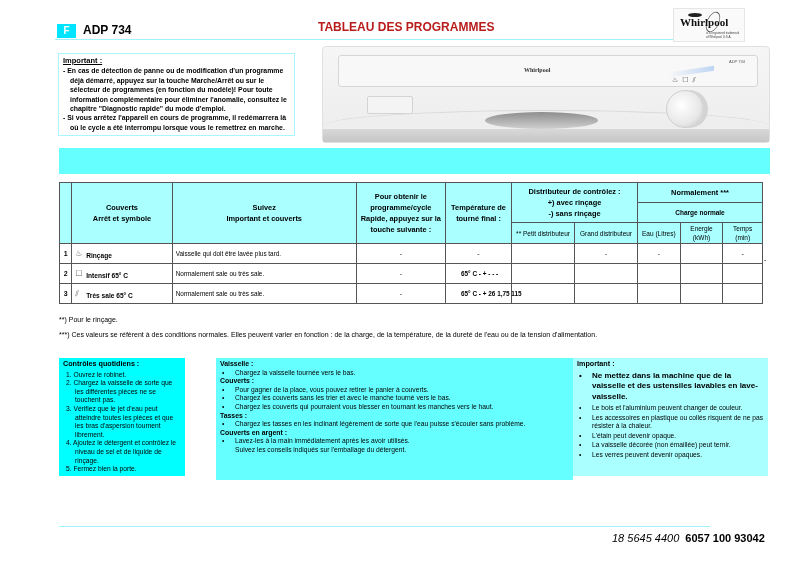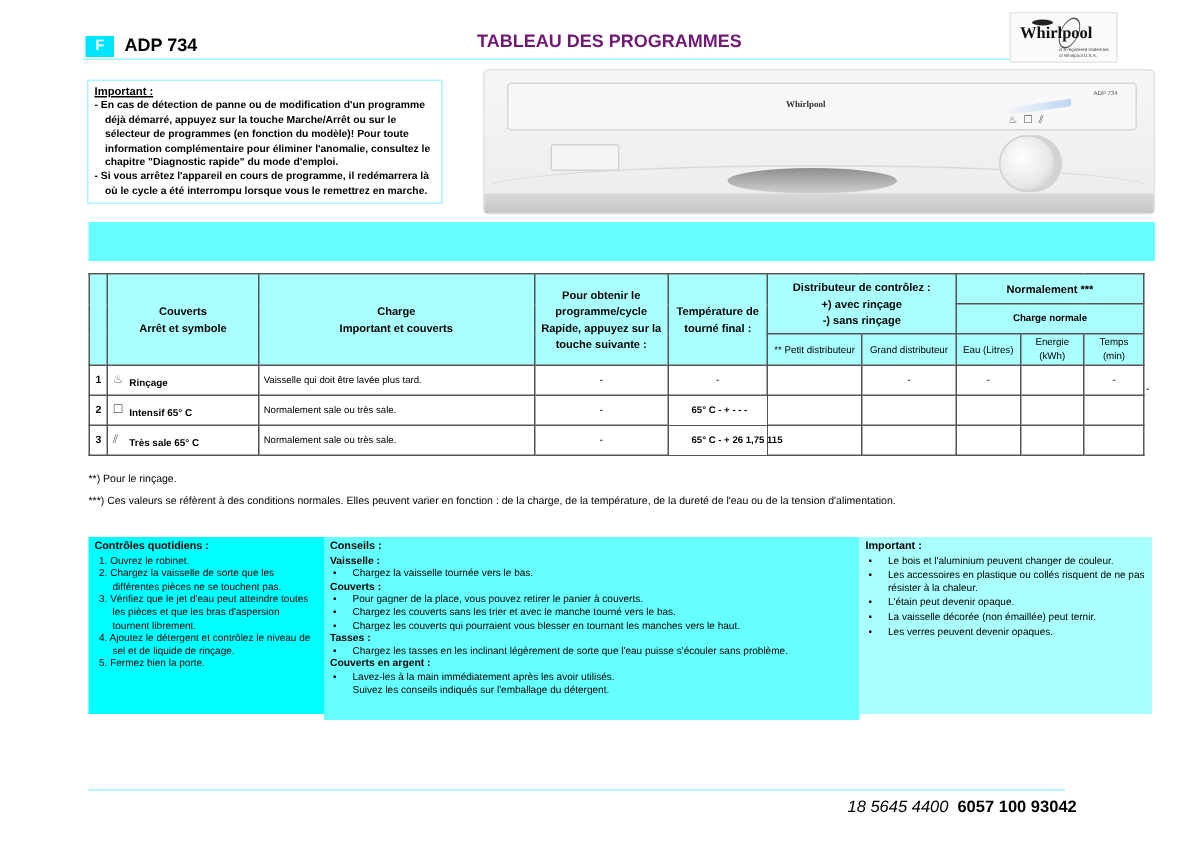--- a/index.html
+++ b/index.html
@@ -4,21 +4,21 @@
 <style>
   * { box-sizing: border-box; margin: 0; padding: 0; }
   html, body { width: 802px; height: 567px; background: #ffffff; overflow: hidden; }
   body { position: relative; font-family: "Liberation Sans", sans-serif; color: #000; }
 
   .abs { position: absolute; }
 
   
   .lang-badge { left: 57px; top: 24px; width: 19px; height: 14px; background: #00e5ff; color: #fff; font-weight: bold; font-size: 10px; text-align: center; line-height: 14px; }
   .model { left: 83px; top: 23px; font-weight: bold; font-size: 12px; }
-  .page-title { left: 318px; top: 20px; font-weight: bold; font-size: 12px; color: #701a75; letter-spacing: 0; }
+  .page-title { left: 318px; top: 20px; font-weight: bold; font-size: 12px; color: #b91c1c; letter-spacing: 0; }
   .header-rule { left: 55px; top: 39px; width: 662px; height: 1px; background: #9ff3ff; }
   .brand-logo { left: 673px; top: 8px; width: 72px; height: 34px; border: 1px solid #e6e6e6; background: #fafafa; }
   .brand-logo .oval { position: absolute; left: 14px; top: 4px; width: 14px; height: 4px; border-radius: 50%; background: #222; }
   .brand-logo .word { position: absolute; left: 6px; top: 7px; font-family: "Liberation Serif", serif; font-weight: bold; font-size: 11px; color: #111; }
   .brand-logo .swoosh { position: absolute; left: 28px; top: 2px; width: 22px; height: 22px; border: 1px solid #555; border-radius: 50%; transform: rotate(25deg) scaleX(.55); }
   .brand-logo .tm { position: absolute; left: 32px; top: 22px; font-size: 3px; line-height: 4px; color: #444; width: 36px; }
 
   
   .note-box { left: 58px; top: 53px; width: 237px; height: 83px; border: 1px solid #a8f6ff; padding: 2px 4px; font-size: 6.9px; line-height: 9.4px; }
   .note-title { font-weight: bold; text-decoration: underline; font-size: 7.5px; margin-bottom: 1px; }
@@ -56,37 +56,37 @@
   .center { text-align: center; }
   .small { font-size: 6.4px; }
   .temp { font-weight: bold; font-size: 6.4px; white-space: nowrap; overflow: visible; }
   .out-dash { left: 764px; top: 256px; font-size: 7px; }
 
   
   .footnote { left: 59px; font-size: 7px; }
 
   
   .box { top: 358px; height: 118px; font-size: 6.7px; line-height: 8.6px; padding: 2px 4px; }
-  .box-daily { left: 59px; width: 157px; background: #00ffff; }
+  .box-daily { left: 59px; width: 126px; background: #00ffff; }
   .box-tips { left: 216px; width: 357px; background: #66ffff; height: 122px; }
   .box-imp { left: 573px; width: 195px; background: #aaffff; height: 118px; }
   .box h4 { font-size: 7.2px; font-weight: bold; margin-bottom: 2px; }
   .box ol { list-style: none; }
   .box ol li { padding-left: 12px; text-indent: -9px; }
   .box .sub { font-weight: bold; font-size: 6.9px; }
   .box ul { list-style: none; }
   .box ul li { padding-left: 15px; position: relative; }
   .box ul li::before { content: "\2022"; position: absolute; left: 2px; }
   .box-imp ul li.big { font-weight: bold; font-size: 8px; line-height: 10.5px; margin-bottom: 2px; }
   .box-imp ul li { margin-bottom: 1px; }
   .box-tips .cont { padding-left: 15px; }
 
   .bottom-rule { left: 59px; top: 526px; width: 651px; height: 1px; background: #9ff3ff; }
   .doc-num { left: 565px; top: 532px; font-size: 11px; }
-  .doc-num .ital { font-style: italic; }
+  .doc-num .ital { font-style: italic; margin-left: 47px; }
   .doc-num .bold { font-weight: bold; margin-left: 6px; }
 </style>
 </head>
 <body>
 
 <div class="abs lang-badge">F</div>
 <div class="abs model">ADP 734</div>
 <div class="abs page-title">TABLEAU DES PROGRAMMES</div>
 <div class="abs header-rule"></div>
 <div class="abs brand-logo">
@@ -130,21 +130,21 @@
       <col style="width:62px">
       <col style="width:62px">
       <col style="width:42px">
     <col style="width:42px">
       <col style="width:39px">
   </colgroup>
   <thead>
     <tr style="height:20px">
       <th rowspan="3"></th>
       <th rowspan="3" class="hdr-big"><span>Couverts</span><br><span>Arrêt et symbole</span></th>
-      <th rowspan="3" class="hdr-big"><span>Charge</span><br><span>Important et couverts</span></th>
+      <th rowspan="3" class="hdr-big"><span>Suivez</span><br><span>Important et couverts</span></th>
       <th rowspan="3" class="hdr-big thick-l">Pour obtenir le programme/cycle Rapide, appuyez sur la touche suivante :</th>
       <th rowspan="3" class="hdr-big">Température de tourné final :</th>
       <th colspan="2" rowspan="2" class="hdr-big"><span>Distributeur de contrôlez :</span><br><span>+) avec rinçage</span><br><span>-) sans rinçage</span></th>
       <th colspan="3" class="hdr-big">Normalement ***</th>
     </tr>
     <tr style="height:20px">
       <th colspan="3" class="hdr-sub"><b>Charge normale</b></th>
     </tr>
     <tr style="height:21px">
       <th class="hdr-sub">** Petit distributeur</th>
@@ -207,21 +207,20 @@
   <ol>
     <li>1. Ouvrez le robinet.</li>
     <li>2. Chargez la vaisselle de sorte que les différentes pièces ne se touchent pas.</li>
     <li>3. Vérifiez que le jet d'eau peut atteindre toutes les pièces et que les bras d'aspersion tournent librement.</li>
     <li>4. Ajoutez le détergent et contrôlez le niveau de sel et de liquide de rinçage.</li>
     <li>5.  Fermez bien la porte.</li>
   </ol>
 </div>
 
 <div class="abs box box-tips">
-  <h4>Conseils :</h4>
   <div class="sub">Vaisselle :</div>
   <ul>
     <li>Chargez la vaisselle tournée vers le bas.</li>
   </ul>
   <div class="sub">Couverts :</div>
   <ul>
     <li>Pour gagner de la place, vous pouvez retirer le panier à couverts.</li>
     <li>Chargez les couverts sans les trier et avec le manche tourné vers le bas.</li>
     <li>Chargez les couverts qui pourraient vous blesser en tournant les manches vers le haut.</li>
   </ul>
@@ -232,20 +231,21 @@
   <div class="sub">Couverts en argent :</div>
   <ul>
     <li>Lavez-les à la main immédiatement après les avoir utilisés.</li>
   </ul>
   <div class="cont">Suivez les conseils indiqués sur l'emballage du détergent.</div>
 </div>
 
 <div class="abs box box-imp">
   <h4>Important :</h4>
   <ul>
+    <li class="big">Ne mettez dans la machine que de la vaisselle et des ustensiles lavables en lave-vaisselle.</li>
     <li>Le bois et l'aluminium peuvent changer de couleur.</li>
     <li>Les accessoires en plastique ou collés risquent de ne pas résister à la chaleur.</li>
     <li>L'étain peut devenir opaque.</li>
     <li>La vaisselle décorée (non émaillée) peut ternir.</li>
     <li>Les verres peuvent devenir opaques.</li>
   </ul>
 </div>
 
 <div class="abs bottom-rule"></div>
 <div class="abs doc-num">

